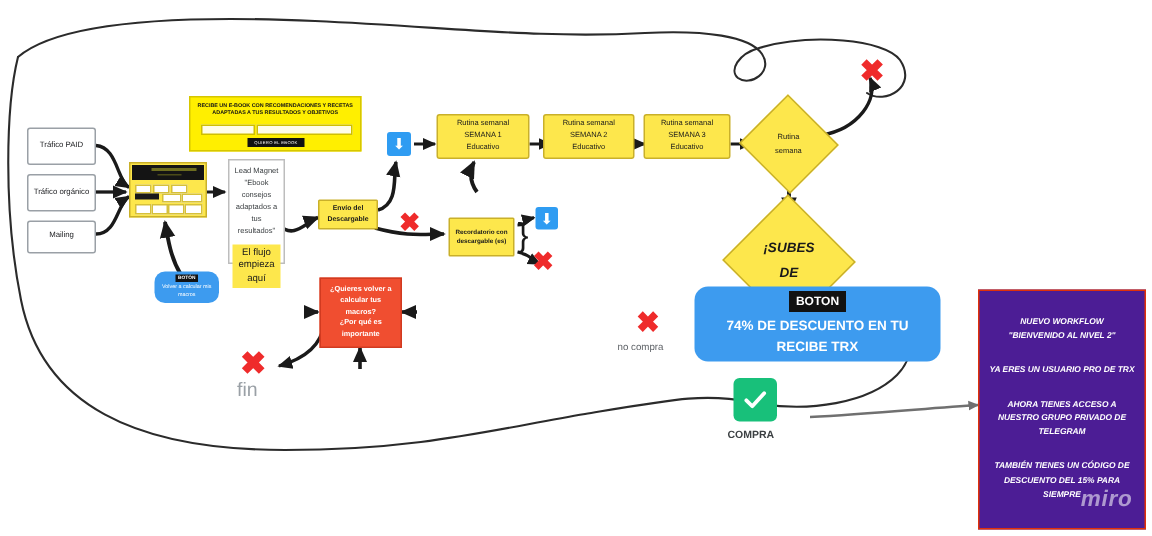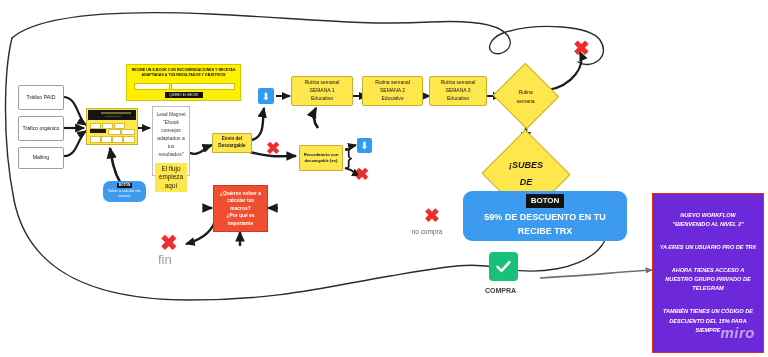--- a/index.html
+++ b/index.html
@@ -32,21 +32,21 @@
            font-size:9px;font-weight:bold;line-height:1.5;}
   .chip{background:#121212;color:#ffffff;font-weight:bold;display:inline-block;}
   .xmark{position:absolute;color:#ef2b2b;font-weight:bold;line-height:1;
          font-family:"Liberation Sans",sans-serif;}
   .plainlbl{position:absolute;color:#5f6368;font-size:6.5px;line-height:1.35;text-align:center;}
   .finlbl{position:absolute;color:#9aa0a6;font-size:13px;}
   .dlicon{position:absolute;background:#2f9cf2;border-radius:2px;display:flex;
           align-items:center;justify-content:center;color:#fff;font-size:10px;}
   .okicon{position:absolute;background:#18c07a;border-radius:4px;display:flex;
           align-items:center;justify-content:center;}
-  .bigred{position:absolute;background:#6d28d9;border:1px solid #e03009;
+  .bigred{position:absolute;background:#4c1d95;border:1px solid #e03009;
           color:#ffffff;font-style:italic;font-weight:bold;font-size:5.6px;
           line-height:1.65;text-align:center;padding:10px 6px;box-sizing:border-box;
           display:flex;flex-direction:column;justify-content:space-around;}
   .mock{position:absolute;background:#fde74c;border:1px solid #c9b02a;}
   .mock .bar{position:absolute;background:#1a1a1a;}
   .mock .fld{position:absolute;background:#ffffff;border:1px solid #d6c03a;}
   .mock .hdr{position:absolute;left:1px;top:1px;right:1px;height:10px;background:#141414;}
   .lpform{position:absolute;background:#ffef00;border:1px solid #d6c600;}
   .lpform .ttl{position:absolute;left:4px;right:4px;top:3px;color:#141414;
                font-size:3.6px;font-weight:bold;text-align:center;line-height:1.45;}
@@ -197,21 +197,21 @@
     <div class="bigdia" style="display:flex;align-items:center;justify-content:center;">
       <div class="dtxt">
         <div>¡SUBES</div>
         <div>DE</div>
       </div>
     </div>
   </div>
 
   <div class="node bigblue" style="left:463px;top:191px;width:164px;height:50px;">
     <span class="chip" style="font-size:8px;padding:1px 5px;margin-bottom:3px;">BOTON</span>
-    <span>59% DE DESCUENTO EN TU</span>
+    <span>74% DE DESCUENTO EN TU</span>
     <span>RECIBE TRX</span>
   </div>
 
   <div class="node redbox" style="left:213px;top:185px;width:55px;height:47px;">
     <span>¿Quieres volver a</span>
     <span>calcular tus</span>
     <span>macros?</span>
     <span>¿Por qué es</span>
     <span>importante</span>
   </div>

